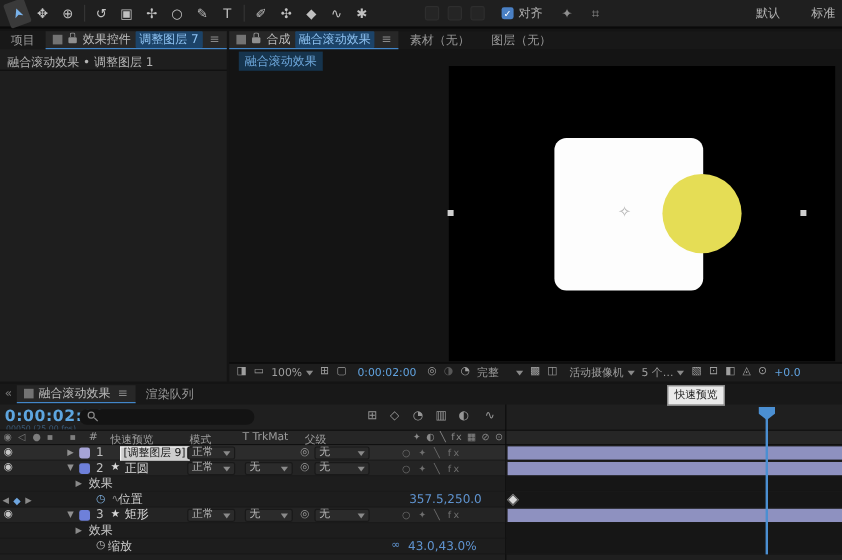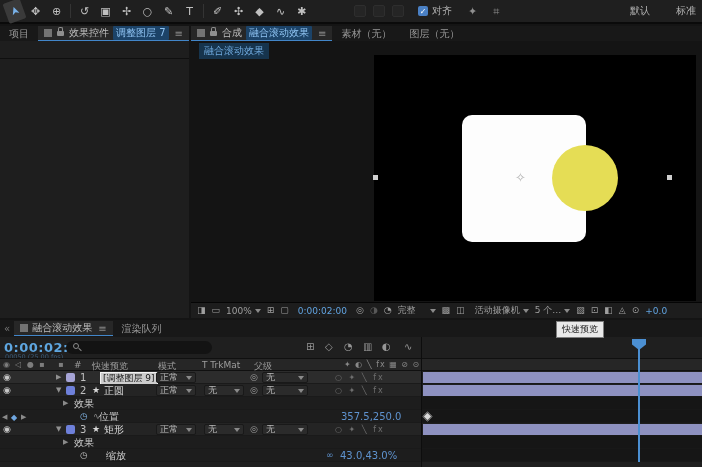--- a/index.html
+++ b/index.html
@@ -125,20 +125,21 @@
     <div class="tabbar">
       <span class="plain-tab">项目</span>
       <div class="atab">
         <span class="panelicon"></span>
         <span class="lock"></span>
         <span class="tabtitle">效果控件</span>
         <span class="target">调整图层 7</span>
         <span class="menu">≡</span>
       </div>
     </div>
+    <div class="abs" style="left:6px;top:19px;color:#b5b5b5">融合滚动效果 • 调整图层 1</div>
     <div class="abs" style="left:0;right:0;top:32px;height:1px;background:#0f0f0f"></div>
   </div>
 
   <div class="panel" id="comp-panel" style="left:191px;top:26px;width:511px;height:292px;background:#141414">
     <div class="tabbar">
       <div class="atab">
         <span class="panelicon"></span>
         <span class="lock"></span>
         <span class="tabtitle">合成</span>
         <span class="target">融合滚动效果</span>
@@ -331,21 +332,21 @@
         <div class="rowbg propbg"></div>
         <div class="trackbg propbg"></div>
         <span style="left:63px;font-size:7px;color:#8a8a8a">▶</span>
         <span style="left:74px;color:#c9c9c9">效果</span>
       </div>
 
       <div class="trow" style="top:78px">
         <div class="rowbg propbg"></div>
         <div class="trackbg propbg"></div>
         <span style="left:80px;font-size:9px;color:#b9b9b9">◷</span>
-        <span style="left:106px;color:#cfcfcf">缩放</span>
+        <span style="left:90px;color:#cfcfcf">缩放</span>
         <span class="val" style="left:326px;font-size:9px">∞</span>
         <span class="val" style="left:340px">43.0,43.0%</span>
       </div>
     </div>
 
     <div class="ph-head"></div>
     <div class="ph-line"></div>
   </div>
 
   <div id="tooltip">快速预览</div>

